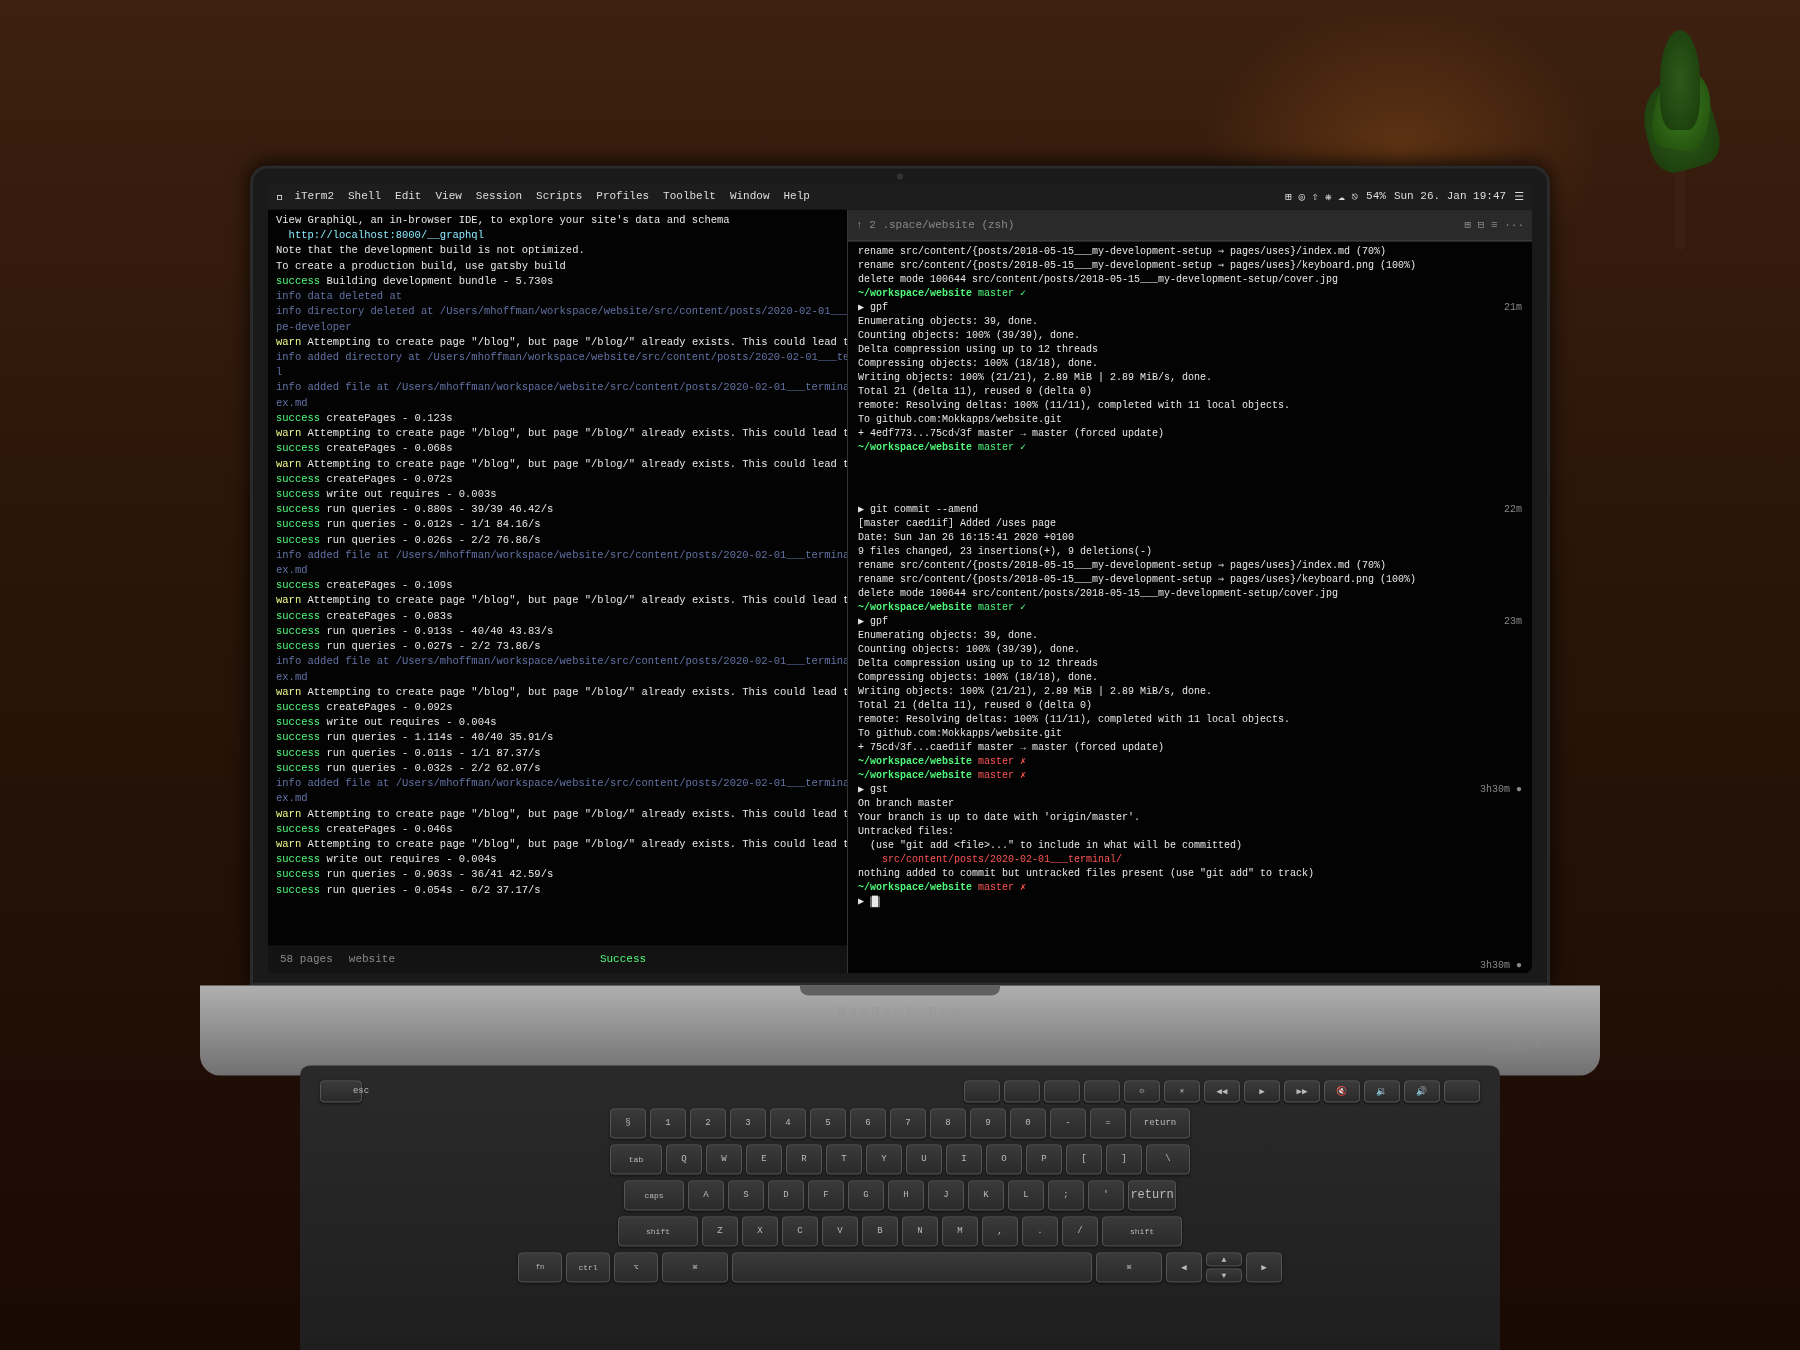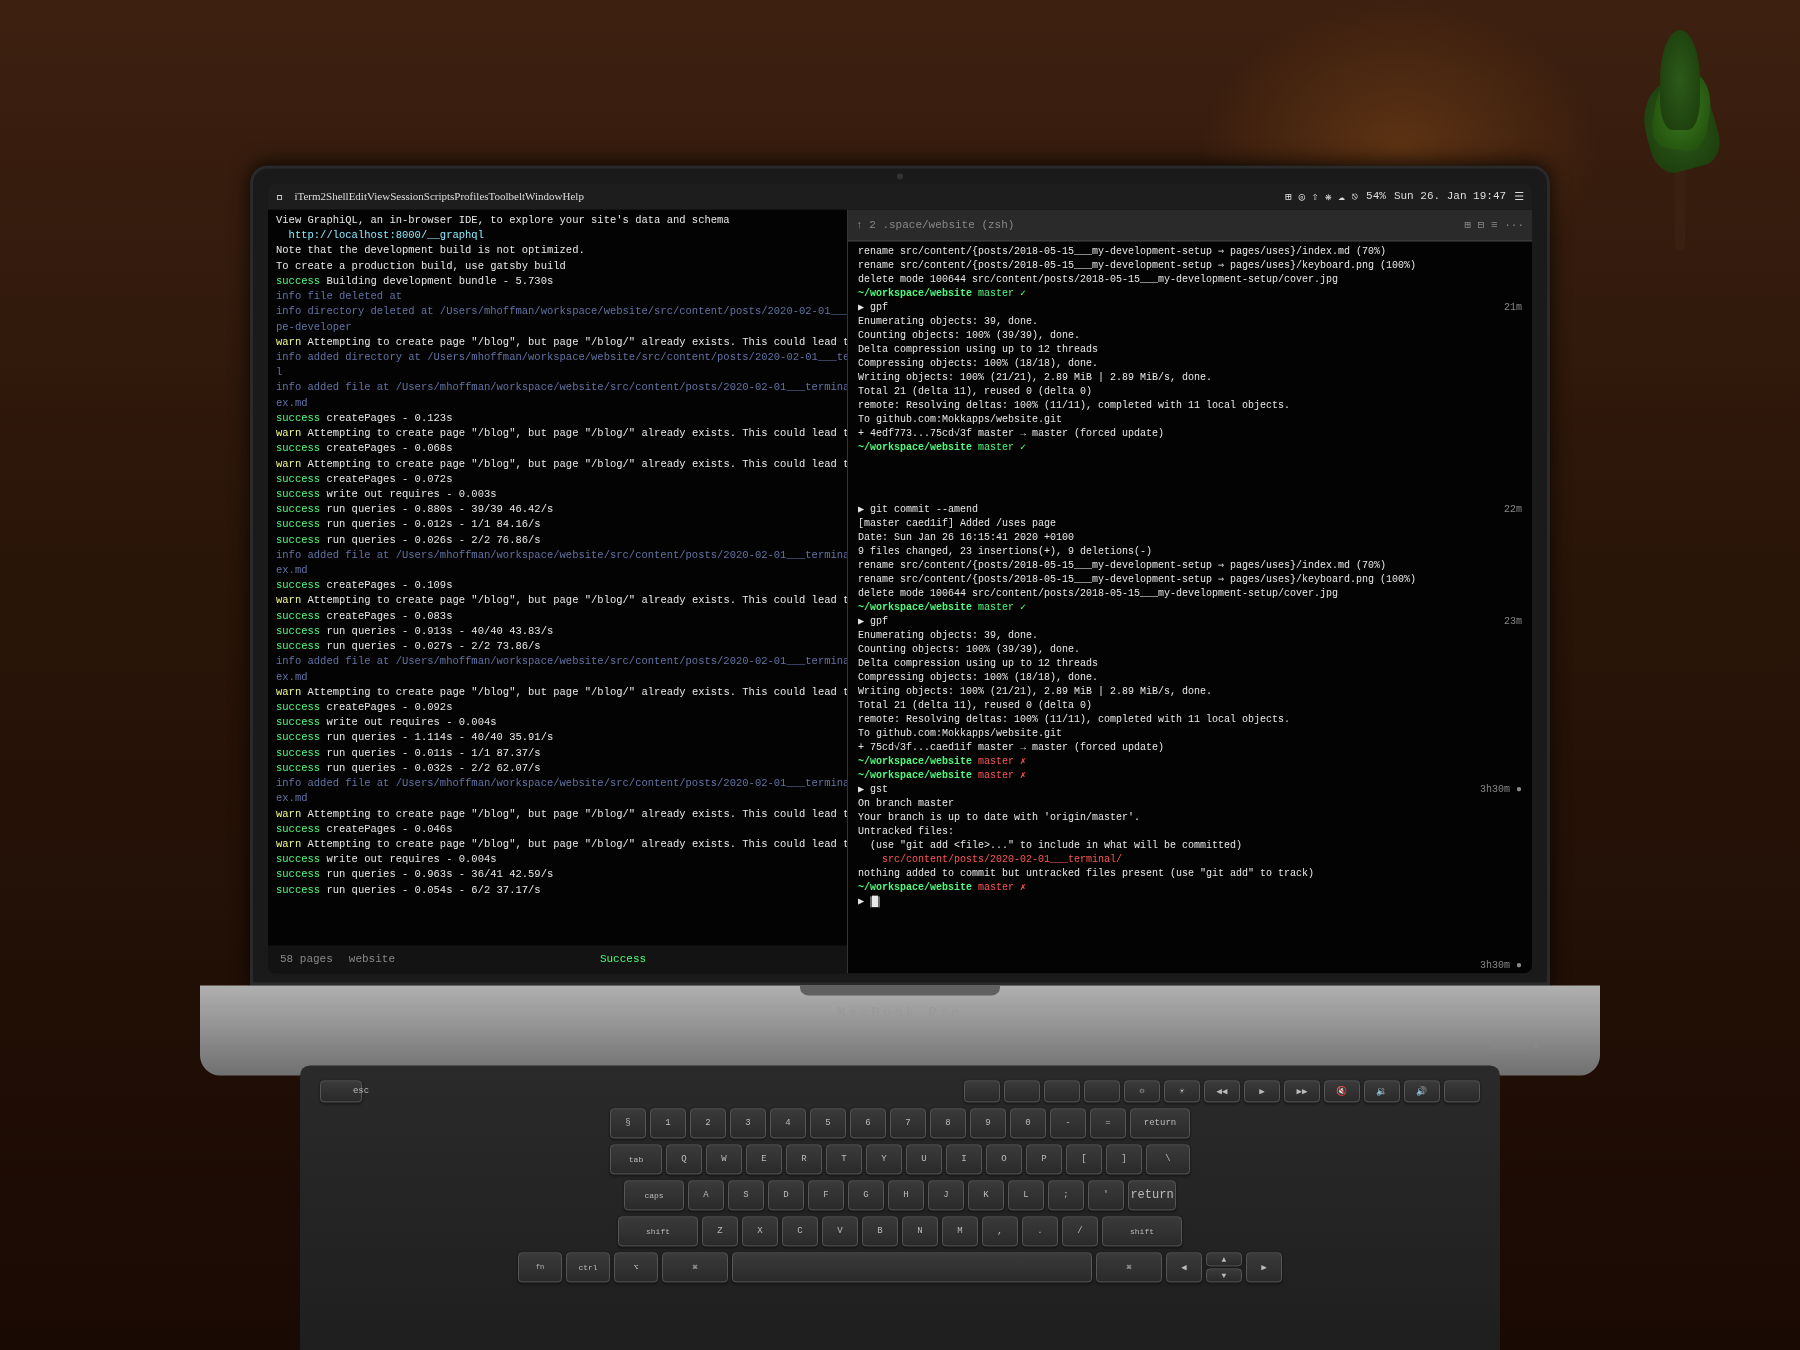--- a/index.html
+++ b/index.html
@@ -68,23 +68,23 @@
     }
 
     .menubar-apple {
       color: #ccc;
       font-size: 14px;
       margin-right: 10px;
     }
 
     .menubar-items {
       display: flex;
+      gap: 14px;
       font-size: 11px;
       color: #ddd;
-      font-family: Liberation Serif, serif;
     }
 
     .menubar-item {
       color: #ddd;
       font-size: 11px;
     }
 
     .menubar-right {
       margin-left: auto;
       display: flex;
@@ -337,21 +337,21 @@
 
           <div class="terminal-content">
             <span class="terminal-line t-white">View GraphiQL, an in-browser IDE, to explore your site's data and schema</span>
             <span class="terminal-line t-white"></span>
             <span class="terminal-line t-cyan">  http://localhost:8000/__graphql</span>
             <span class="terminal-line t-white"></span>
             <span class="terminal-line t-white">Note that the development build is not optimized.</span>
             <span class="terminal-line t-white">To create a production build, use gatsby build</span>
             <span class="terminal-line t-white"></span>
             <span class="terminal-line"><span class="t-green">success</span><span class="t-white"> Building development bundle - 5.730s</span></span>
-            <span class="terminal-line"><span class="t-blue">info file deleted at</span></span>
+            <span class="terminal-line"><span class="t-blue">info data deleted at</span></span>
             <span class="terminal-line t-blue">info directory deleted at /Users/mhoffman/workspace/website/src/content/posts/2020-02-01___t-sha</span>
             <span class="terminal-line t-blue">pe-developer</span>
             <span class="terminal-line"><span class="t-yellow">warn</span><span class="t-white"> Attempting to create page "/blog", but page "/blog/" already exists. This could lead to</span></span>
             <span class="terminal-line t-blue">info added directory at /Users/mhoffman/workspace/website/src/content/posts/2020-02-01___termina</span>
             <span class="terminal-line t-blue">l</span>
             <span class="terminal-line t-blue">info added file at /Users/mhoffman/workspace/website/src/content/posts/2020-02-01___terminal/ind</span>
             <span class="terminal-line t-blue">ex.md</span>
             <span class="terminal-line"><span class="t-green">success</span><span class="t-white"> createPages - 0.123s</span></span>
             <span class="terminal-line"><span class="t-yellow">warn</span><span class="t-white"> Attempting to create page "/blog", but page "/blog/" already exists. This could lead to</span></span>
             <span class="terminal-line"><span class="t-green">success</span><span class="t-white"> createPages - 0.068s</span></span>

